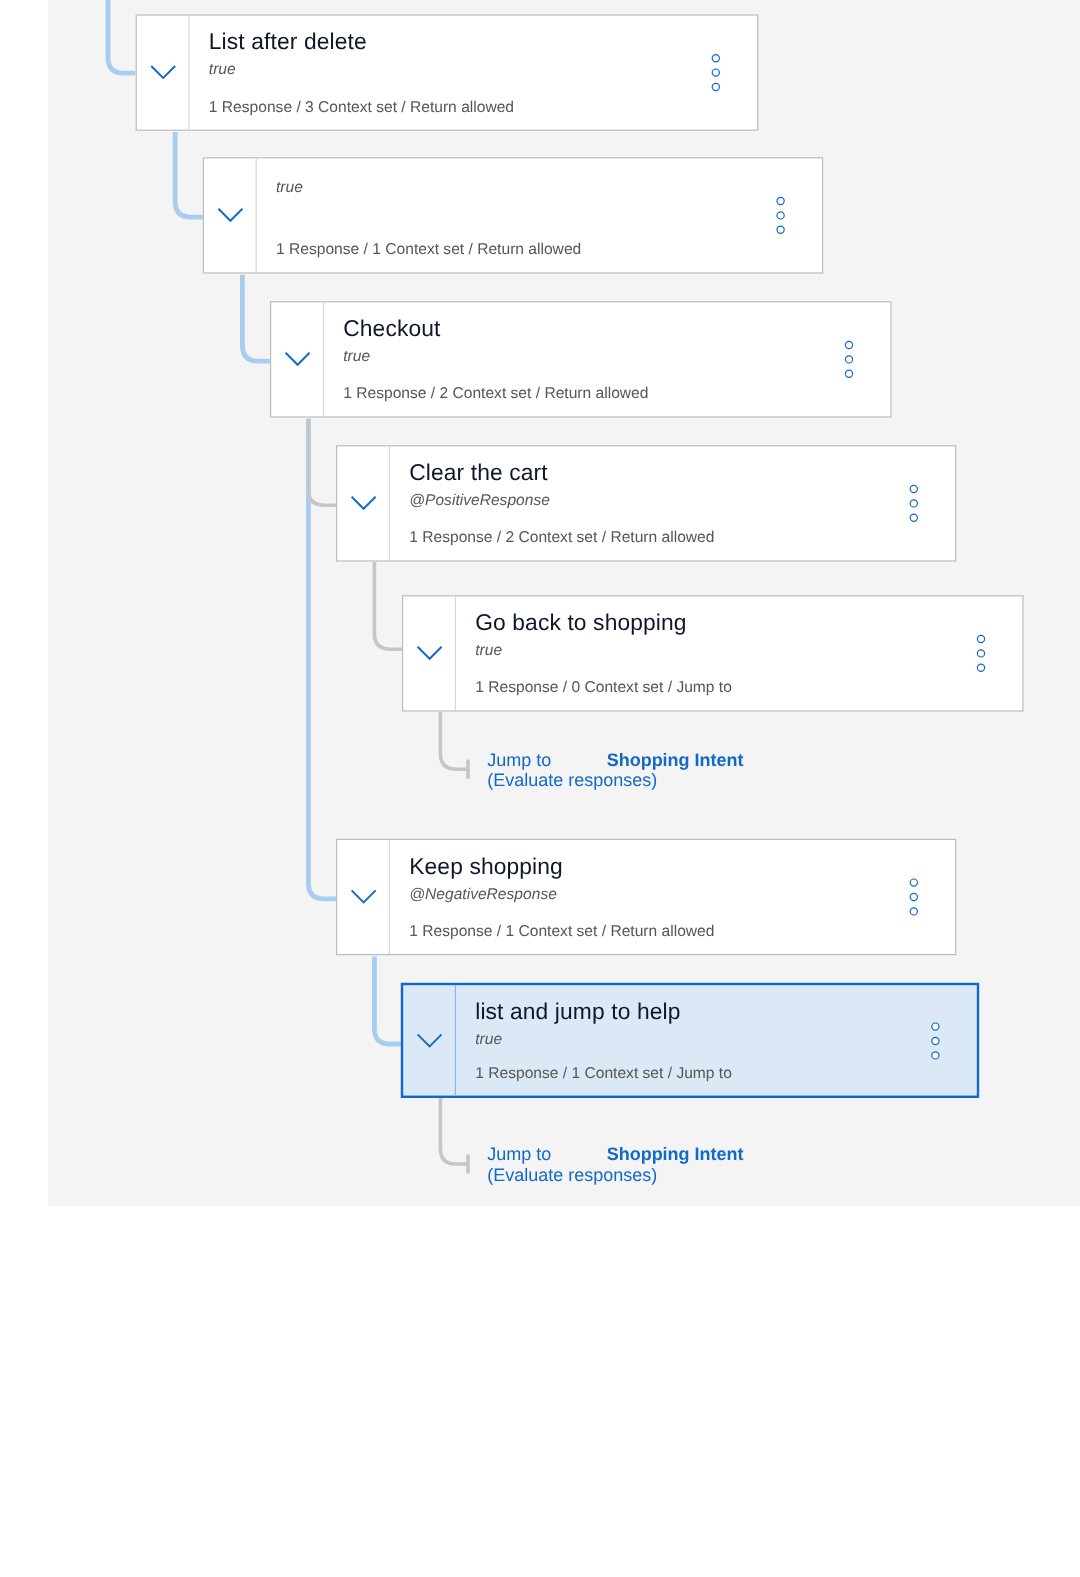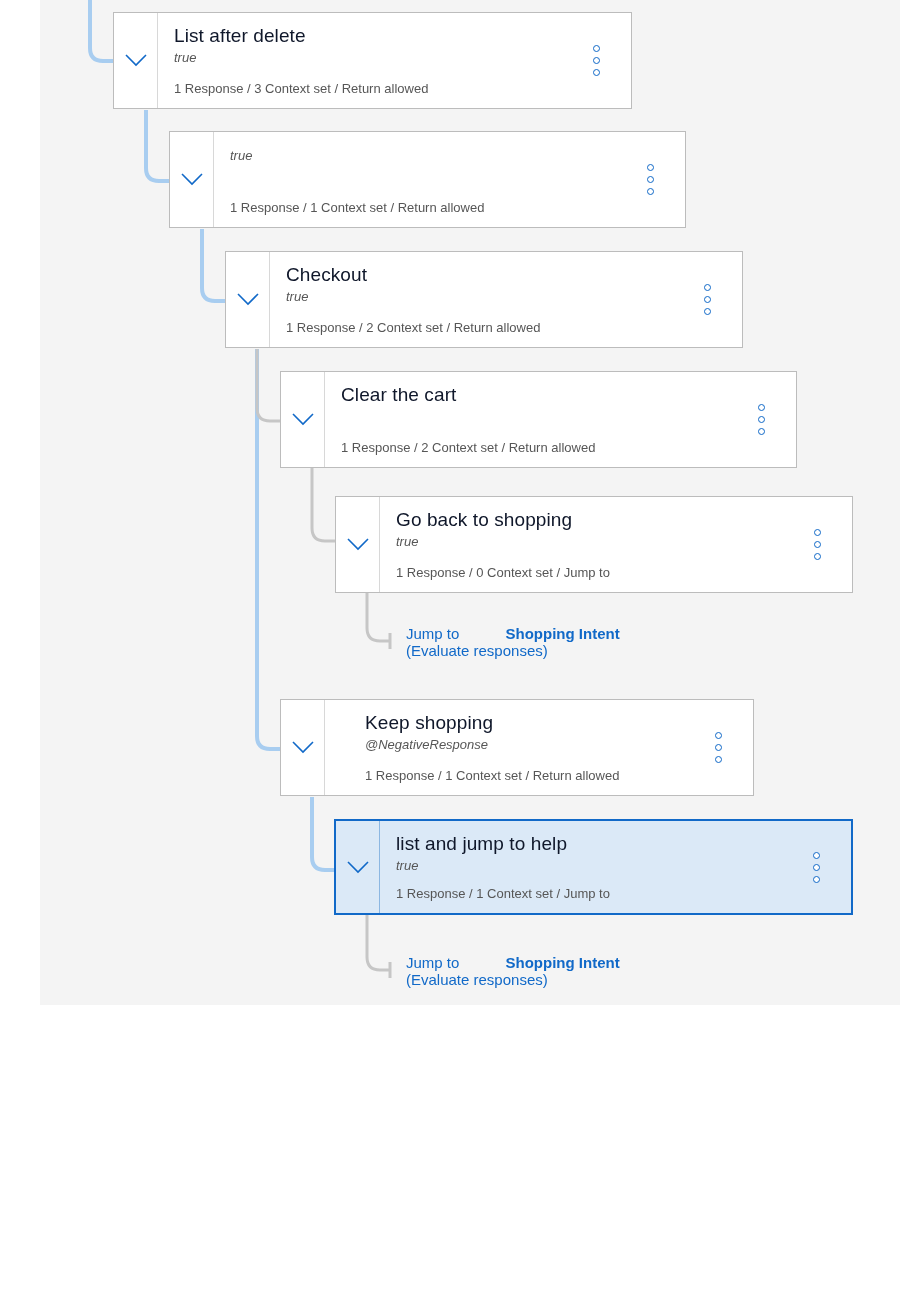--- a/index.html
+++ b/index.html
@@ -201,20 +201,21 @@
 </div>
 
 <div class="node" style="left:280px; top:371px; width:517px; height:97px;">
   <div class="node-handle">
     <svg class="chev" width="22" height="13" viewBox="0 0 22 13">
         <path d="M1 1 L11 11 L21 1" fill="none" stroke="#1169c8" stroke-width="1.6"></path>
       </svg>
   </div>
   <div class="node-body">
     <div class="node-title">Clear the cart</div>
+    <div class="node-cond">@PositiveResponse</div>
     <div class="node-meta">1 Response / 2 Context set / Return allowed</div>
     <div class="kebab">
         <i></i>
         <i></i>
         <i></i>
       </div>
   </div>
 </div>
 
 <div class="node" style="left:335px; top:496px; width:518px; height:97px;">
@@ -233,39 +234,39 @@
         <i></i>
       </div>
   </div>
 </div>
 
 <div class="jump" style="left:406px; top:625px;">
   <span>Jump to </span><b>Shopping Intent</b>
   <span class="l2">(Evaluate responses)</span>
 </div>
 
-<div class="node" style="left:280px; top:699px; width:474px; height:97px;gap:24px;">
+<div class="node" style="left:280px; top:699px; width:517px; height:97px;">
   <div class="node-handle">
     <svg class="chev" width="22" height="13" viewBox="0 0 22 13">
         <path d="M1 1 L11 11 L21 1" fill="none" stroke="#1169c8" stroke-width="1.6"></path>
       </svg>
   </div>
   <div class="node-body">
     <div class="node-title">Keep shopping</div>
     <div class="node-cond">@NegativeResponse</div>
     <div class="node-meta">1 Response / 1 Context set / Return allowed</div>
     <div class="kebab">
         <i></i>
         <i></i>
         <i></i>
       </div>
   </div>
 </div>
 
-<div class="node selected" style="left:334px; top:819px; width:519px; height:96px;">
+<div class="node selected" style="left:334px; top:819px; width:482px; height:96px;">
   <div class="node-handle">
     <svg class="chev" width="22" height="13" viewBox="0 0 22 13">
         <path d="M1 1 L11 11 L21 1" fill="none" stroke="#1169c8" stroke-width="1.6"></path>
       </svg>
   </div>
   <div class="node-body">
     <div class="node-title">list and jump to help</div>
     <div class="node-cond">true</div>
     <div class="node-meta">1 Response / 1 Context set / Jump to</div>
     <div class="kebab">

